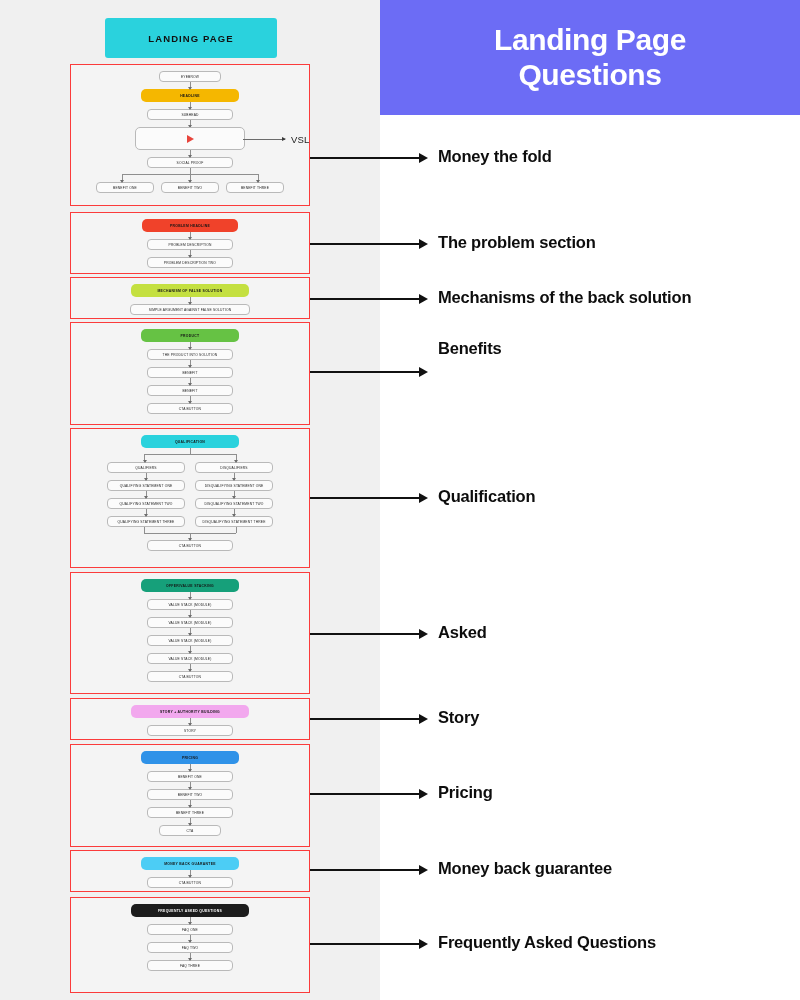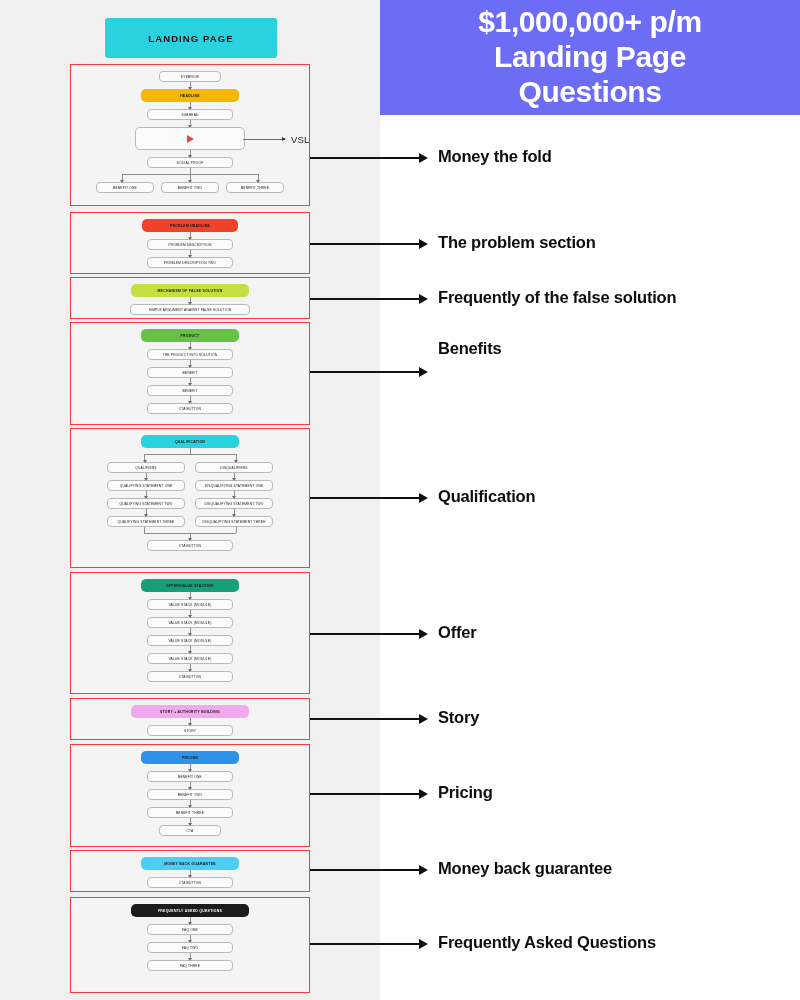--- a/index.html
+++ b/index.html
@@ -362,28 +362,27 @@
   <span class="shaft" style="width:110px;"></span>
     <span class="head-tri"></span>
 </div>
 <div class="callout" style="left:310px;top:943px;">
   <span class="shaft" style="width:110px;"></span>
     <span class="head-tri"></span>
 </div>
 
 <div class="rlabel" style="left:438px;top:147px;">Money the fold</div>
 <div class="rlabel" style="left:438px;top:233px;">The problem section</div>
-<div class="rlabel" style="left:438px;top:288px;">Frequently of the false solution</div>
+<div class="rlabel" style="left:438px;top:288px;">Mechanisms of the back solution</div>
 <div class="rlabel" style="left:438px;top:339px;">Benefits</div>
 <div class="rlabel" style="left:438px;top:487px;">Qualification</div>
-<div class="rlabel" style="left:438px;top:623px;">Offer</div>
+<div class="rlabel" style="left:438px;top:623px;">Asked</div>
 <div class="rlabel" style="left:438px;top:708px;">Story</div>
 <div class="rlabel" style="left:438px;top:783px;">Pricing</div>
 <div class="rlabel" style="left:438px;top:859px;">Money back guarantee</div>
 <div class="rlabel" style="left:438px;top:933px;">Frequently Asked Questions</div>
 
 <div id="header-band">
   <div id="header-title">
-    <span class="l">$1,000,000+ p/m</span>
     <span class="l">Landing Page</span>
     <span class="l">Questions</span>
   </div>
 </div>
 
 </body></html>

